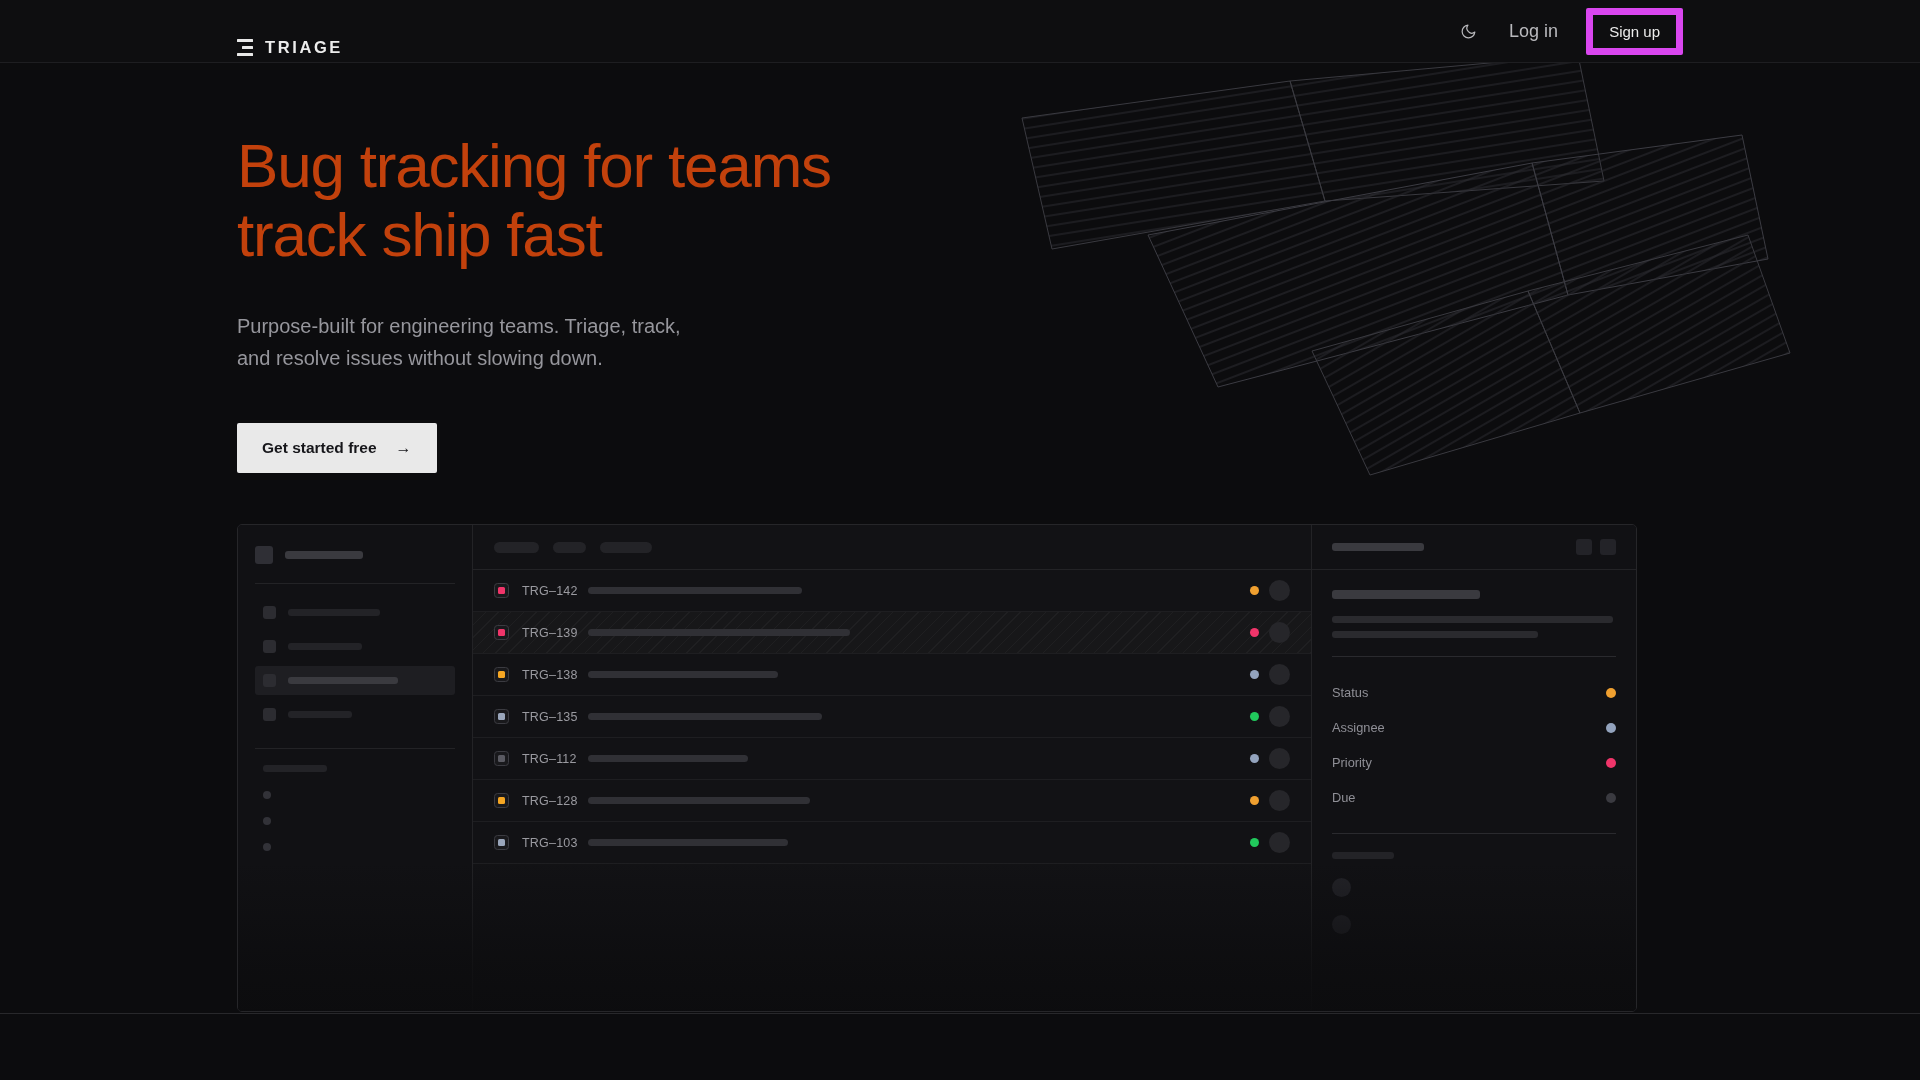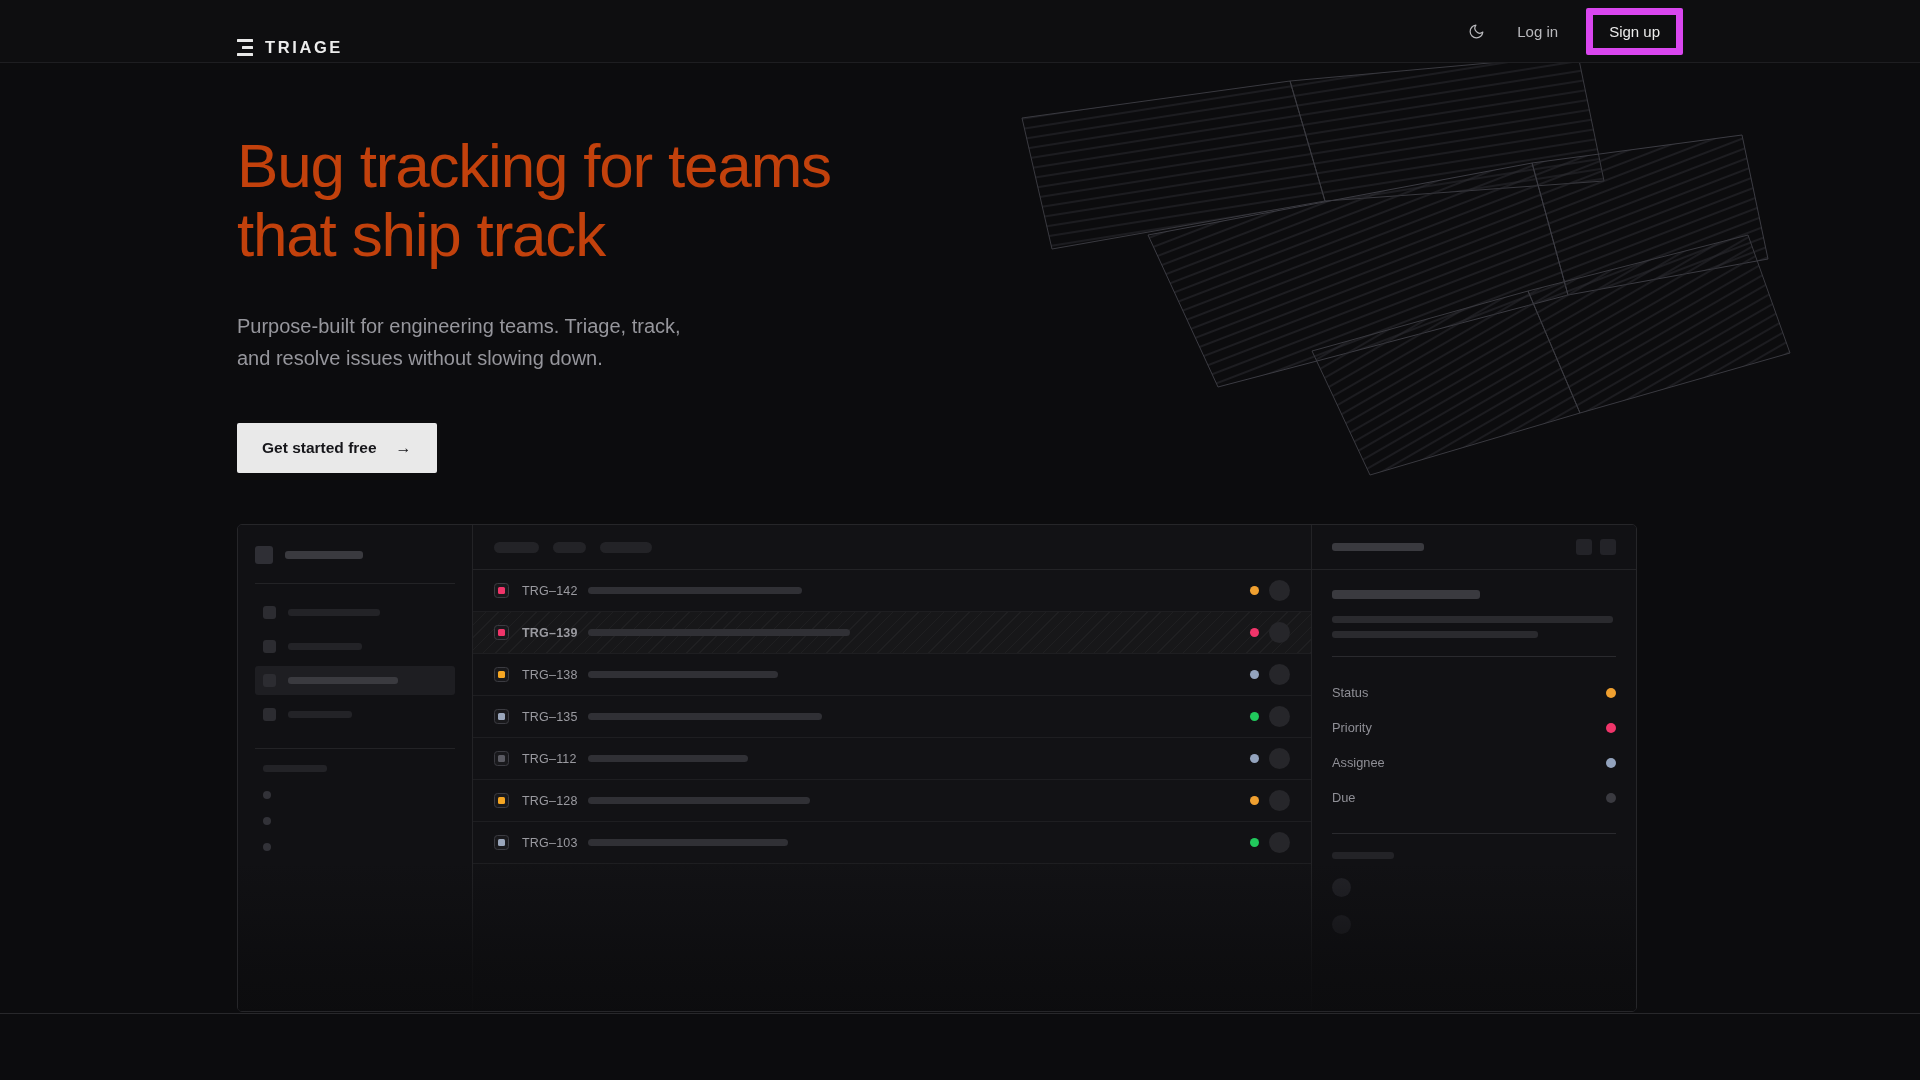--- a/index.html
+++ b/index.html
@@ -70,21 +70,21 @@
   }
   .nav-right { display: flex; align-items: center; gap: 26px; }
   .icon-btn {
     width: 26px; height: 26px;
     display: flex; align-items: center; justify-content: center;
     cursor: pointer;
     background: none; border: none;
   }
   .nav-link {
     color: #b9b9bd;
-    font-size: 15px;
+    font-size: 18px;
     text-decoration: none;
     cursor: pointer;
     padding: 4px 2px;
   }
   .btn-signup {
     color: #ececec;
     font-size: 15px;
     background: transparent;
     border: 7px solid #d946ef;
     border-radius: 2px;
@@ -204,21 +204,20 @@
     cursor: pointer;
   }
   .row.hatched {
     background-image: repeating-linear-gradient(
       -45deg,
       rgba(255,255,255,.035) 0px,
       rgba(255,255,255,.035) 1px,
       transparent 1px,
       transparent 9px);
     background-color: #171719;
-    font-weight: bold;
   }
   .prio {
     width: 15px; height: 15px;
     border-radius: 3.5px;
     border: 1px solid #3b3b41;
     background: #19191c;
     display: flex; align-items: center; justify-content: center;
     flex: 0 0 15px;
   }
   .prio i { width: 7px; height: 7px; border-radius: 1.5px; display: block; }
@@ -329,21 +328,21 @@
       <a class="nav-link" href="#">Log in</a>
       <button class="btn-signup">Sign up</button>
     </nav>
 
   </div>
 </header>
 
 <section class="hero">
   <h1 class="hero-title">
     <span>Bug tracking for teams</span><br>
-    <span>that ship track</span>
+    <span>track ship fast</span>
   </h1>
   <p class="hero-sub">Purpose-built for engineering teams. Triage, track, and resolve issues without slowing down.</p>
   <button class="btn-cta">
     <span>Get started free</span>
     <span class="arr">→</span>
   </button>
 </section>
 
 <div class="mock">
 
@@ -489,26 +488,26 @@
         <span class="sk" style="width:281px;height:7px;background:#2a2a2e;"></span>
         <span class="sk" style="width:206px;height:7px;background:#2a2a2e;"></span>
       </div>
       <div class="d-div"></div>
       <div id="detail-fields">
           <div class="d-field">
             <span class="d-label">Status</span>
             <span class="d-val" style="background:#f0a030"></span>
           </div>
           <div class="d-field">
+            <span class="d-label">Assignee</span>
+            <span class="d-val" style="background:#93a3bd"></span>
+          </div>
+          <div class="d-field">
             <span class="d-label">Priority</span>
             <span class="d-val" style="background:#f0356a"></span>
-          </div>
-          <div class="d-field">
-            <span class="d-label">Assignee</span>
-            <span class="d-val" style="background:#93a3bd"></span>
           </div>
           <div class="d-field">
             <span class="d-label">Due</span>
             <span class="d-val" style="background:#3a3a40"></span>
           </div>
         </div>
       <div class="d-div"></div>
       <span class="sk sk-dim" style="width:62px;height:7px;"></span>
       <div id="detail-comments" style="margin-top:10px;">
           <div class="d-comment">

